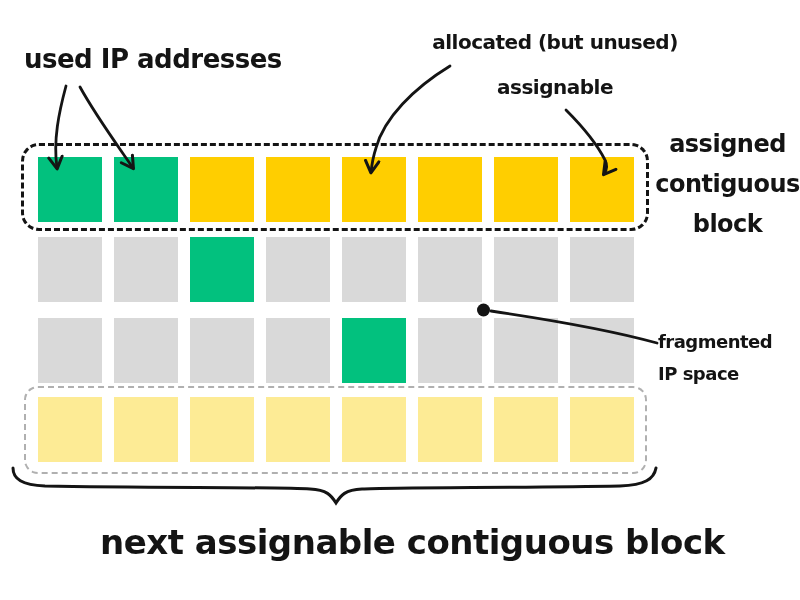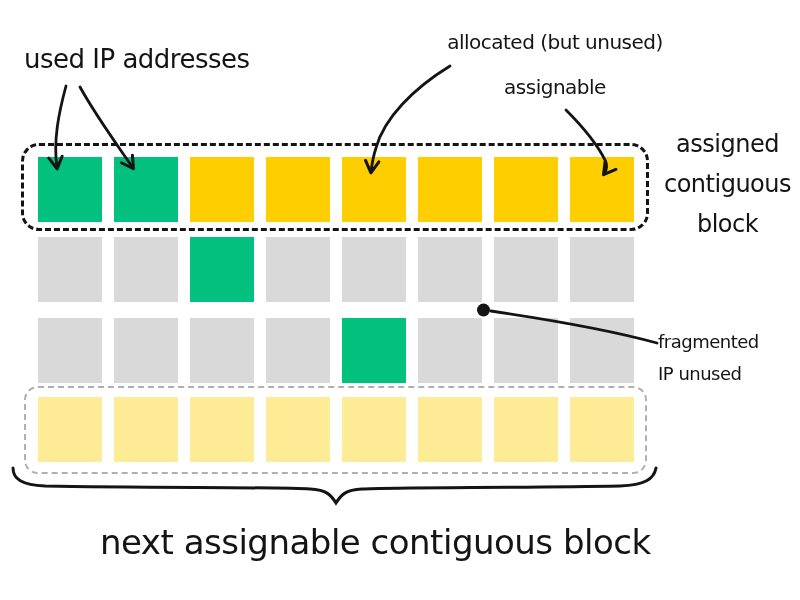--- a/index.html
+++ b/index.html
@@ -3,20 +3,21 @@
 <meta charset="utf-8">
 <style>
   html, body { margin: 0; padding: 0; background: #ffffff; }
   body { font-family: "DejaVu Sans", "Liberation Sans", sans-serif; color: #141414; }
   #canvas {
     position: relative;
     width: 800px;
     height: 600px;
     overflow: hidden;
     background: #ffffff;
+    font-weight: bold;
   }
   .grid-row {
     position: absolute;
     left: 38px;
     display: flex;
     gap: 12px;
     z-index: 1;
   }
   .cell { width: 64px; height: 65px; }
   #row-1 { top: 157px; }
@@ -138,18 +139,18 @@
 
   <div class="label" id="allocated-label">
     <span>allocated (but unused)</span>
     <span>assignable</span>
   </div>
 
   <div class="label wrap" id="assigned-label">assigned contiguous block</div>
 
   <div class="label wrap" id="fragmented-label">
     <span style="display:block">fragmented</span>
-    <span style="display:block">IP unused</span>
+    <span style="display:block">IP space</span>
   </div>
 
   <div class="label" id="next-label">next assignable contiguous block</div>
 
 </div>
 
 </body></html>

